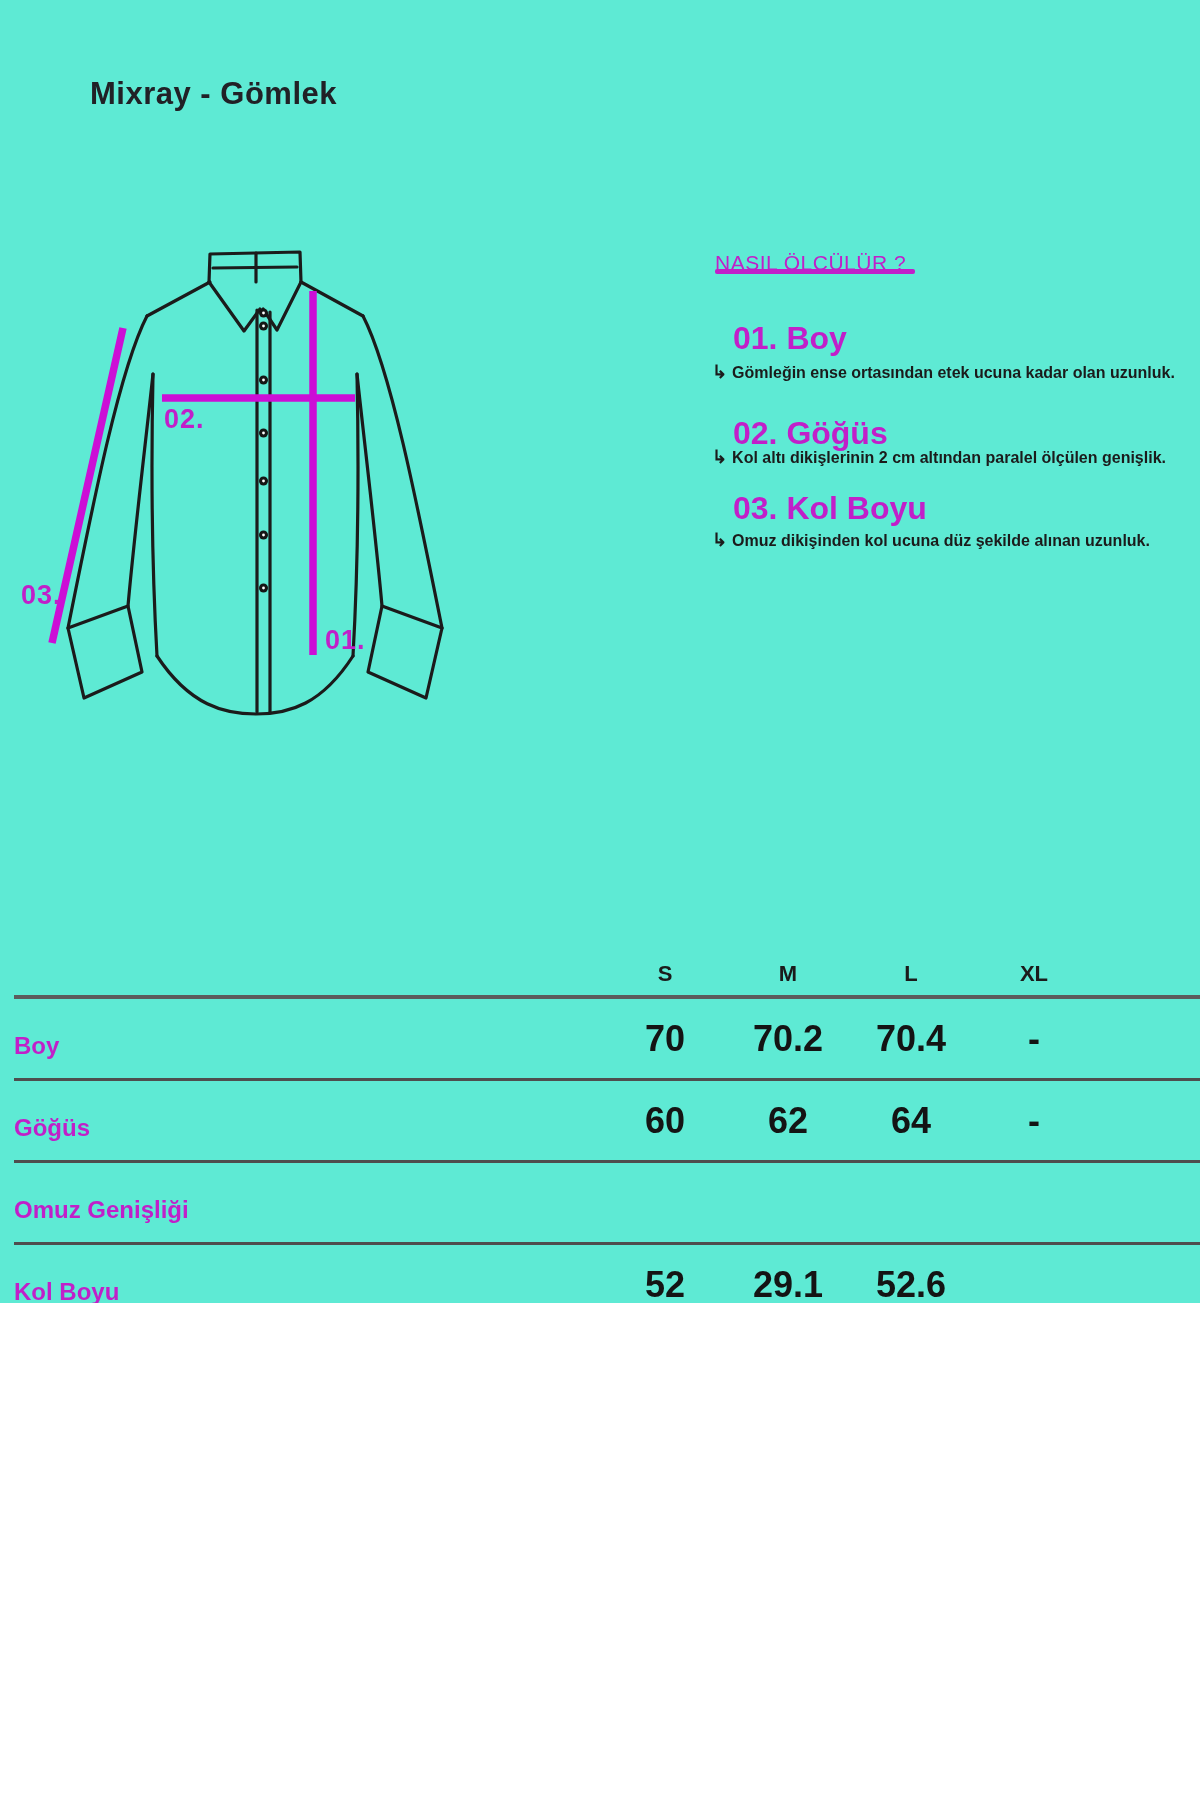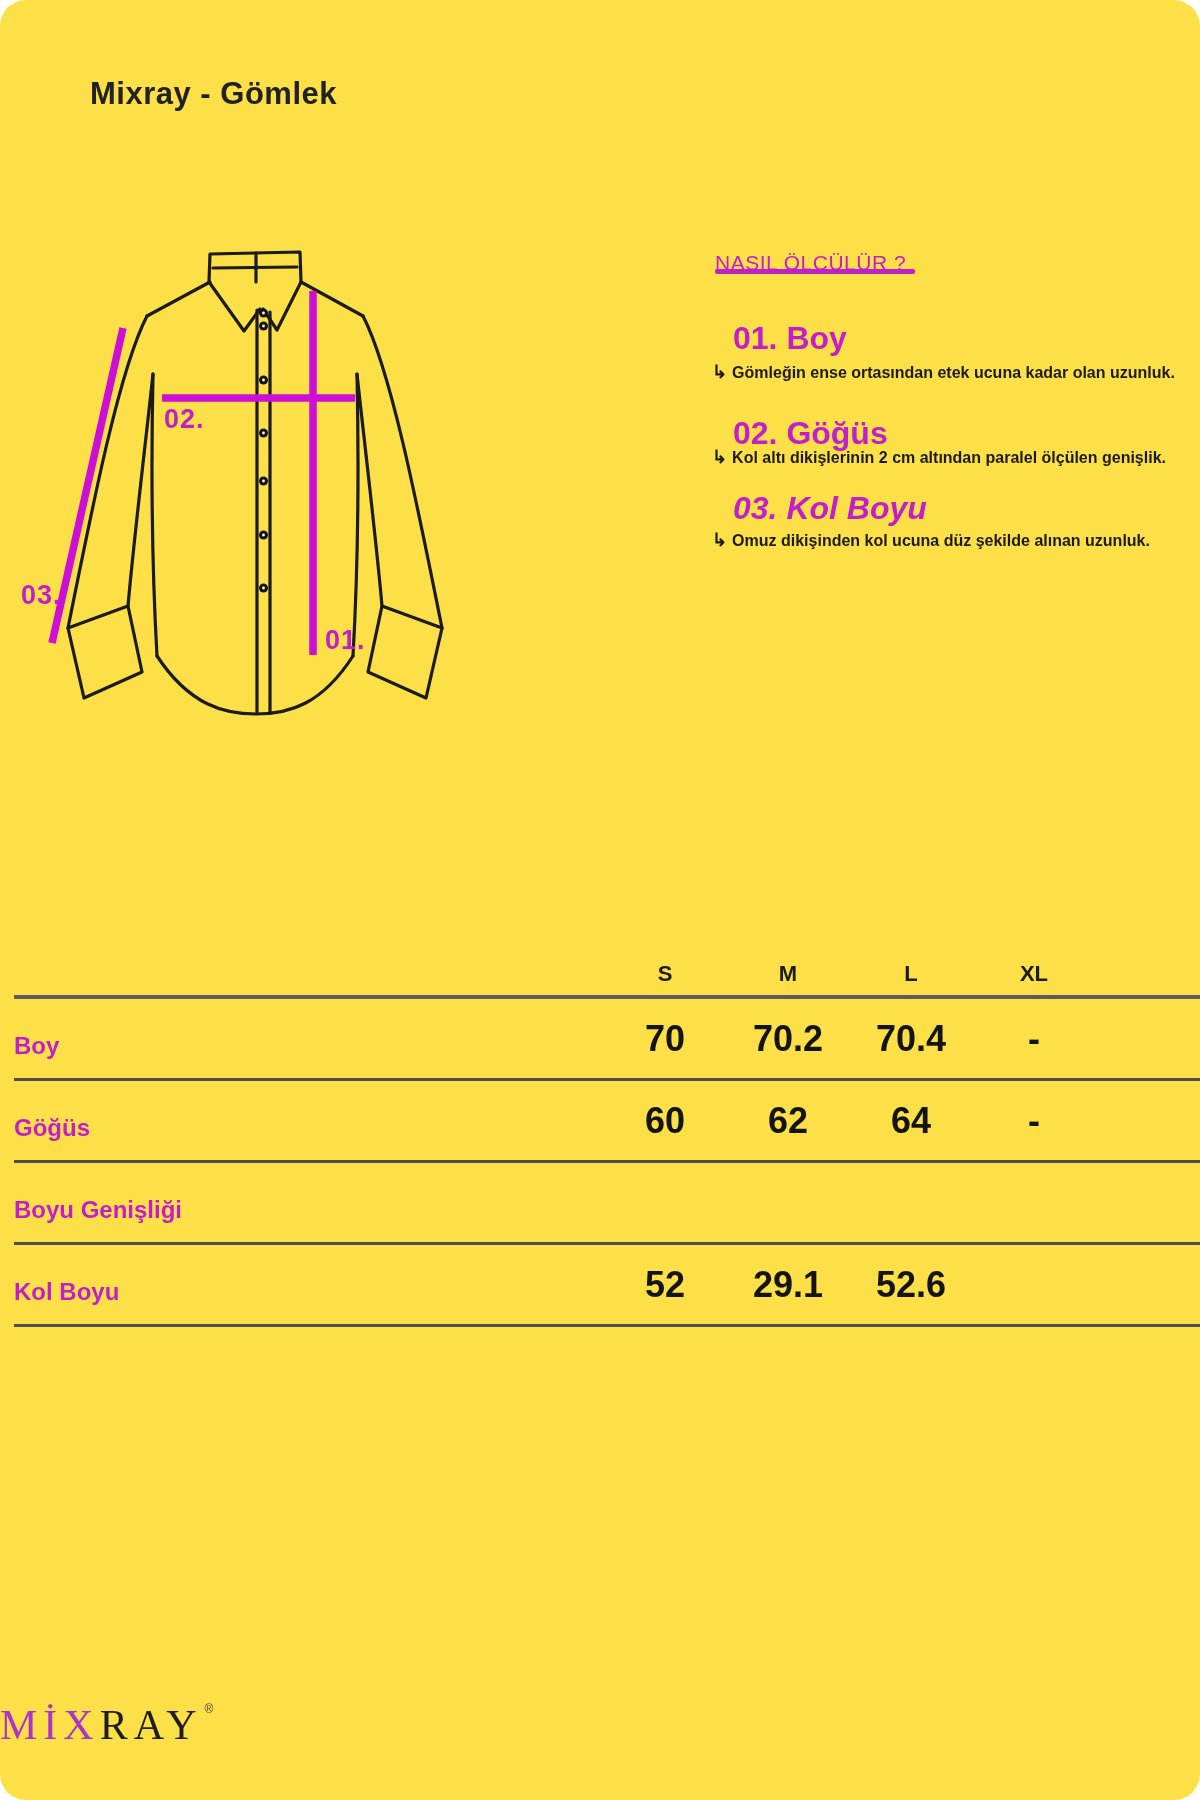--- a/index.html
+++ b/index.html
@@ -3,26 +3,25 @@
 <meta charset="utf-8">
 <style>
   html, body {
     margin: 0;
     padding: 0;
     background: #ffffff;
   }
   .page {
     position: relative;
     width: 1200px;
-    height: 1800px;
-    background: #fde047;
+    height: 1303px;
+    background: #5eead4;
     font-family: "Liberation Sans", sans-serif;
     overflow: hidden;
     color: var(--ink, #1e1e22);
-    border-radius: 26px;
   }
   
   .title {
     position: absolute;
     left: 90px;
     top: 76px;
     margin: 0;
     font-size: 31px;
     font-weight: bold;
     letter-spacing: 0.5px;
@@ -86,21 +85,21 @@
     white-space: nowrap;
   }
   .howto-desc .arrow {
     font-size: 18px;
     margin-right: 5px;
   }
   .t1 { top: 85px; }
   .d1 { top: 126px; }
   .t2 { top: 180px; }
   .d2 { top: 211px; }
-  .t3 { top: 255px; font-style: italic; }
+  .t3 { top: 255px; }
   .d3 { top: 294px; }
   
   .size-table {
     position: absolute;
     left: 14px;
     top: 940px;
     width: 1186px;
   }
   .trow {
     display: grid;
@@ -274,21 +273,21 @@
 
     <div class="trow tbody-row">
       <div class="cell row-label">Göğüs</div>
       <div class="cell value">60</div>
       <div class="cell value">62</div>
       <div class="cell value">64</div>
       <div class="cell value">-</div>
     </div>
 
     <div class="trow tbody-row">
-      <div class="cell row-label">Boyu Genişliği</div>
+      <div class="cell row-label">Omuz Genişliği</div>
       <div class="cell value"></div>
       <div class="cell value"></div>
       <div class="cell value"></div>
       <div class="cell value"></div>
     </div>
 
     <div class="trow tbody-row">
       <div class="cell row-label">Kol Boyu</div>
       <div class="cell value">52</div>
       <div class="cell value">29.1</div>

